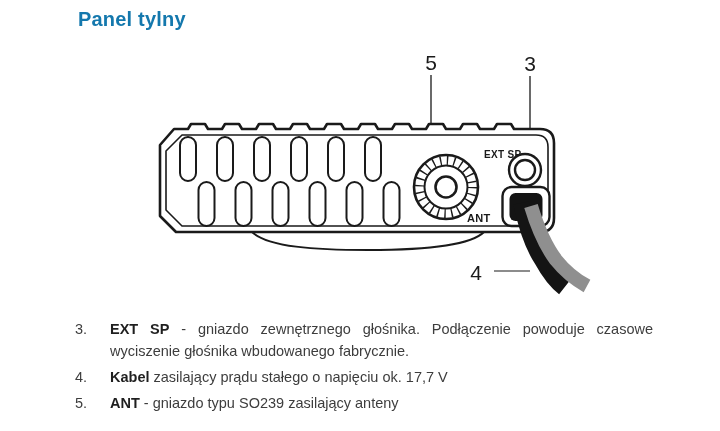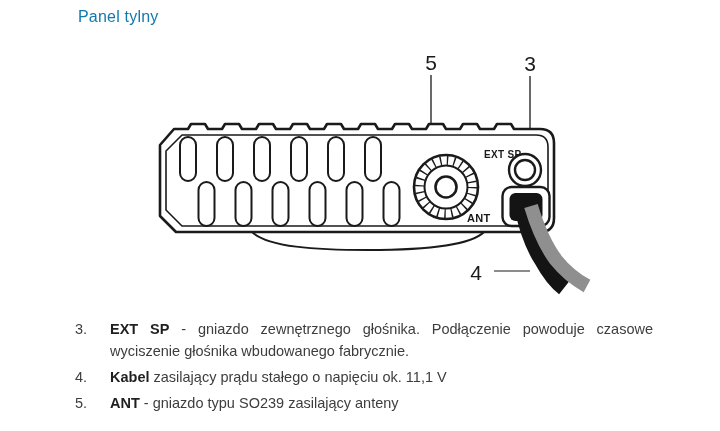--- a/index.html
+++ b/index.html
@@ -7,22 +7,22 @@
     position:relative;
     width:720px;height:431px;
     background:#ffffff;
     font-family:"Liberation Sans",sans-serif;
     overflow:hidden;
   }
   .title{
     position:absolute;
     left:78px;top:8px;
     margin:0;
-    font-size:16px;
-    font-weight:400;
+    font-size:20px;
+    font-weight:700;
     letter-spacing:0.2px;
     color:#1478ad;
   }
   .diagram{
     position:absolute;
     left:140px;top:40px;
     width:520px;height:260px;
   }
   .callout-num{
     font-family:"Liberation Sans",sans-serif;
@@ -136,21 +136,21 @@
     </g>
   </svg>
 
   <ol class="legend">
     <li class="legend-item">
       <span class="legend-num">3.</span>
       <span class="legend-text"><span class="legend-term">EXT SP</span><span> - </span><span>gniazdo zewnętrznego głośnika. Podłączenie powoduje czasowe wyciszenie głośnika wbudowanego fabrycznie.</span></span>
     </li>
     <li class="legend-item">
       <span class="legend-num">4.</span>
-      <span class="legend-text"><span class="legend-term">Kabel</span><span> </span><span>zasilający prądu stałego o napięciu ok. 11,1 V</span></span>
+      <span class="legend-text"><span class="legend-term">Kabel</span><span> </span><span>zasilający prądu stałego o napięciu ok. 17,7 V</span></span>
     </li>
     <li class="legend-item">
       <span class="legend-num">5.</span>
       <span class="legend-text"><span class="legend-term">ANT</span><span> - </span><span>gniazdo typu SO239 zasilający anteny</span></span>
     </li>
   </ol>
 
 </div>
 
 </body></html>

